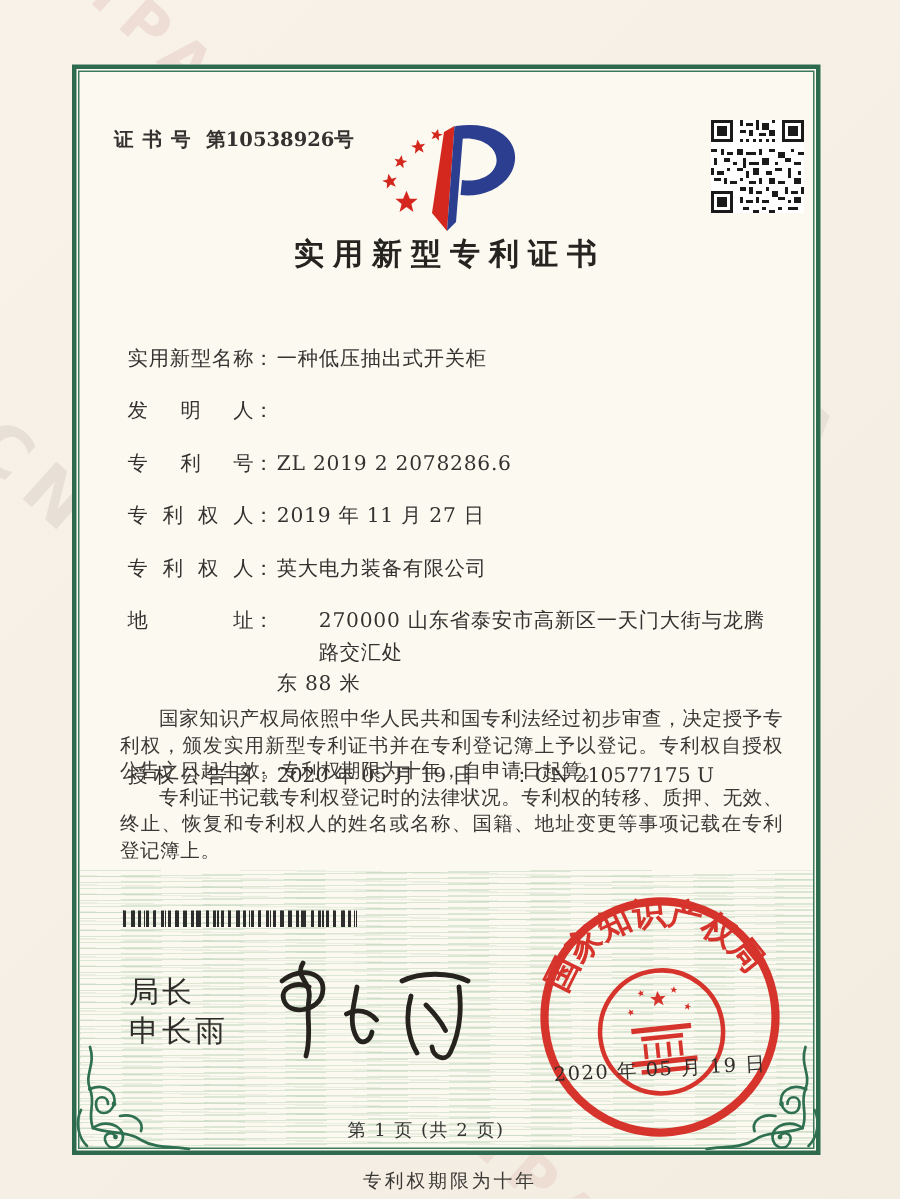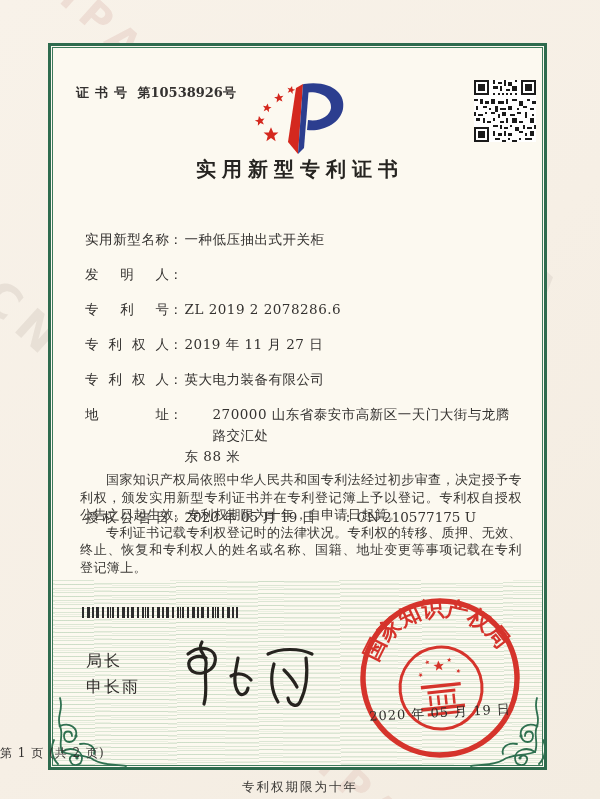--- a/index.html
+++ b/index.html
@@ -87,34 +87,34 @@
   .barcode{
     position:absolute;left:82px;top:607px;width:156px;height:11px;z-index:2;
     background:
       repeating-linear-gradient(90deg,#2d2d2d 0 2px,rgba(0,0,0,0) 2px 5px),
       repeating-linear-gradient(90deg,#2d2d2d 0 1px,rgba(0,0,0,0) 1px 7px);
   }
   
   .signer{
     position:absolute;left:86px;top:648px;z-index:2;
     font-family:"DejaVu Sans","Liberation Sans",sans-serif;
-    font-size:16px;line-height:26px;color:#2f2d2a;letter-spacing:2px;
+    font-size:20px;line-height:26px;color:#2f2d2a;letter-spacing:2px;
   }
   .signature{position:absolute;left:168px;top:632px;z-index:2;}
   
   .seal{position:absolute;left:356px;top:594px;z-index:3;opacity:.95;}
   .seal-date{
     position:absolute;left:360px;top:704px;width:160px;z-index:4;
     text-align:center;font-size:13px;letter-spacing:1px;color:#2f2d2a;
     transform:rotate(-3deg);
   }
   
   .page-info{
-    position:absolute;left:0;top:745px;width:536px;z-index:2;
-    font-size:12px;color:#343230;letter-spacing:1px;
+    position:absolute;left:16px;top:745px;width:536px;z-index:2;
+    text-align:center;font-size:12px;color:#343230;letter-spacing:1px;
   }
   .continuation{
     position:absolute;left:0;top:779px;width:600px;z-index:2;
     text-align:center;font-size:12.5px;color:#3a3835;letter-spacing:2px;
   }
   .flourish{position:absolute;z-index:2;pointer-events:none;}
   .flourish.bl{left:50px;bottom:29px;}
   .flourish.br{right:53px;bottom:29px;transform:scaleX(-1);}
 </style>
 </head>

